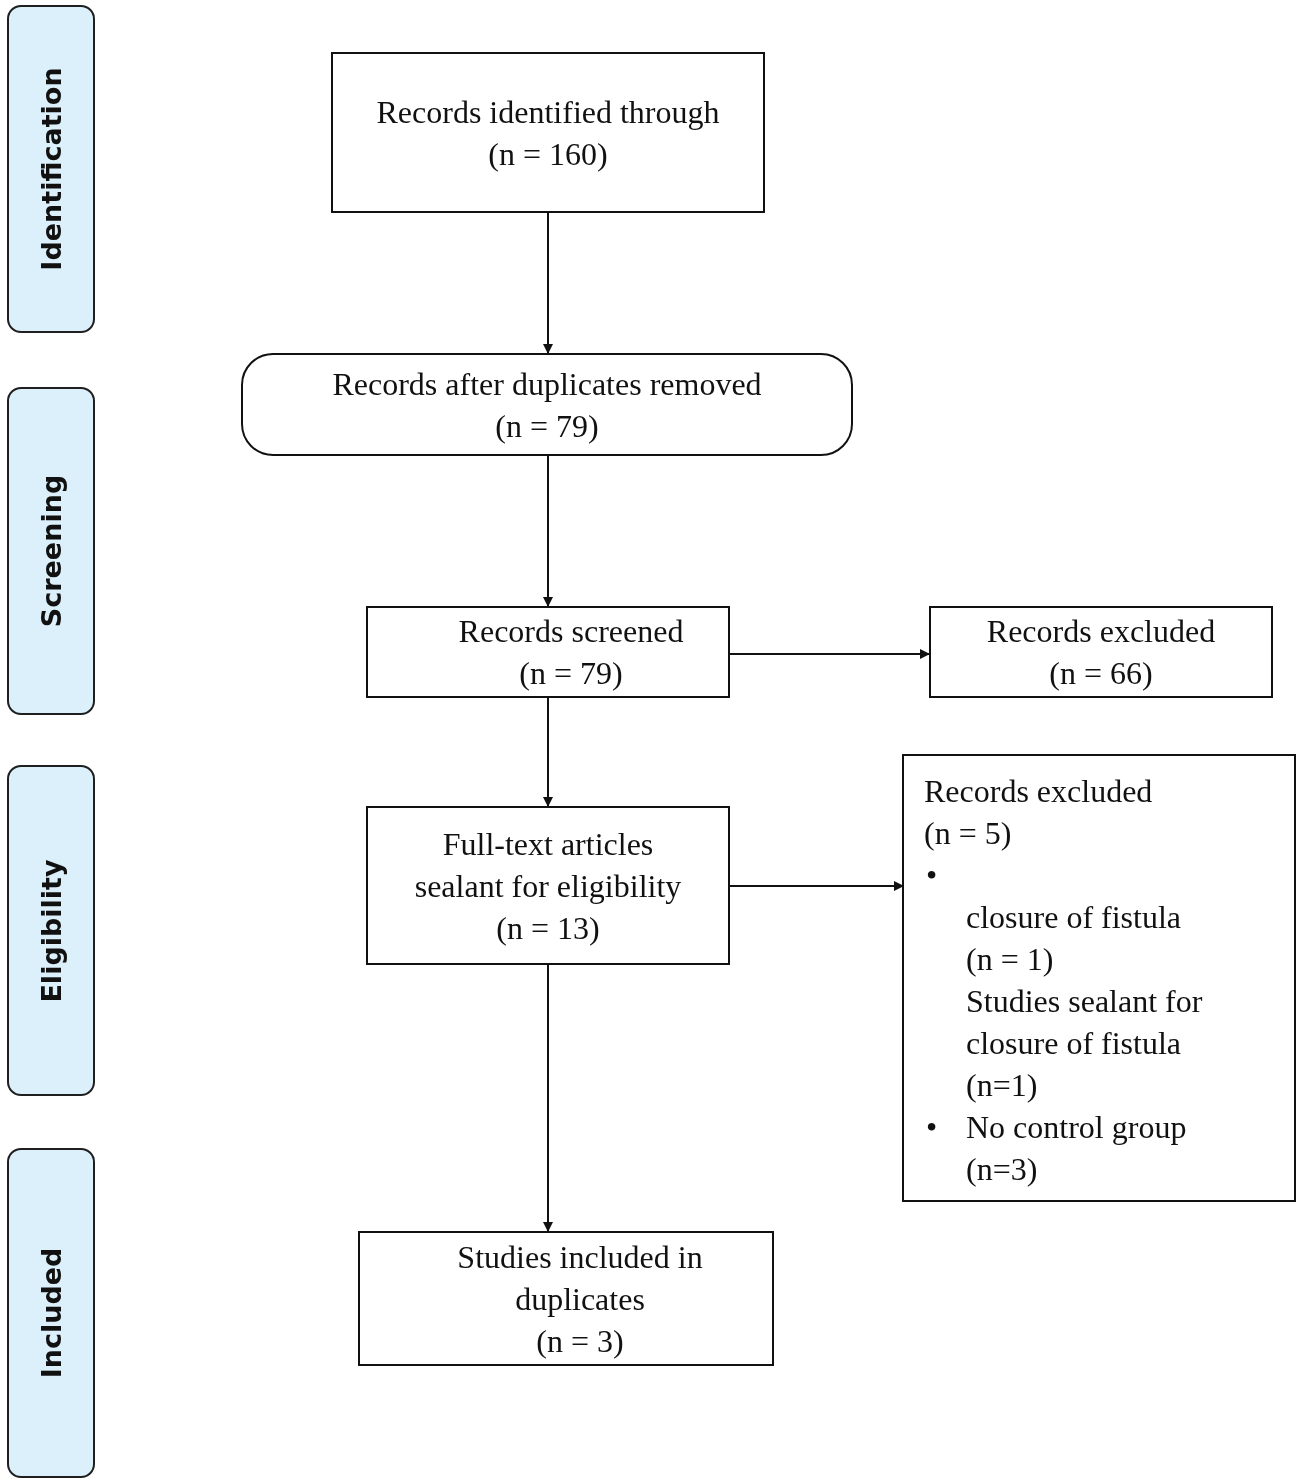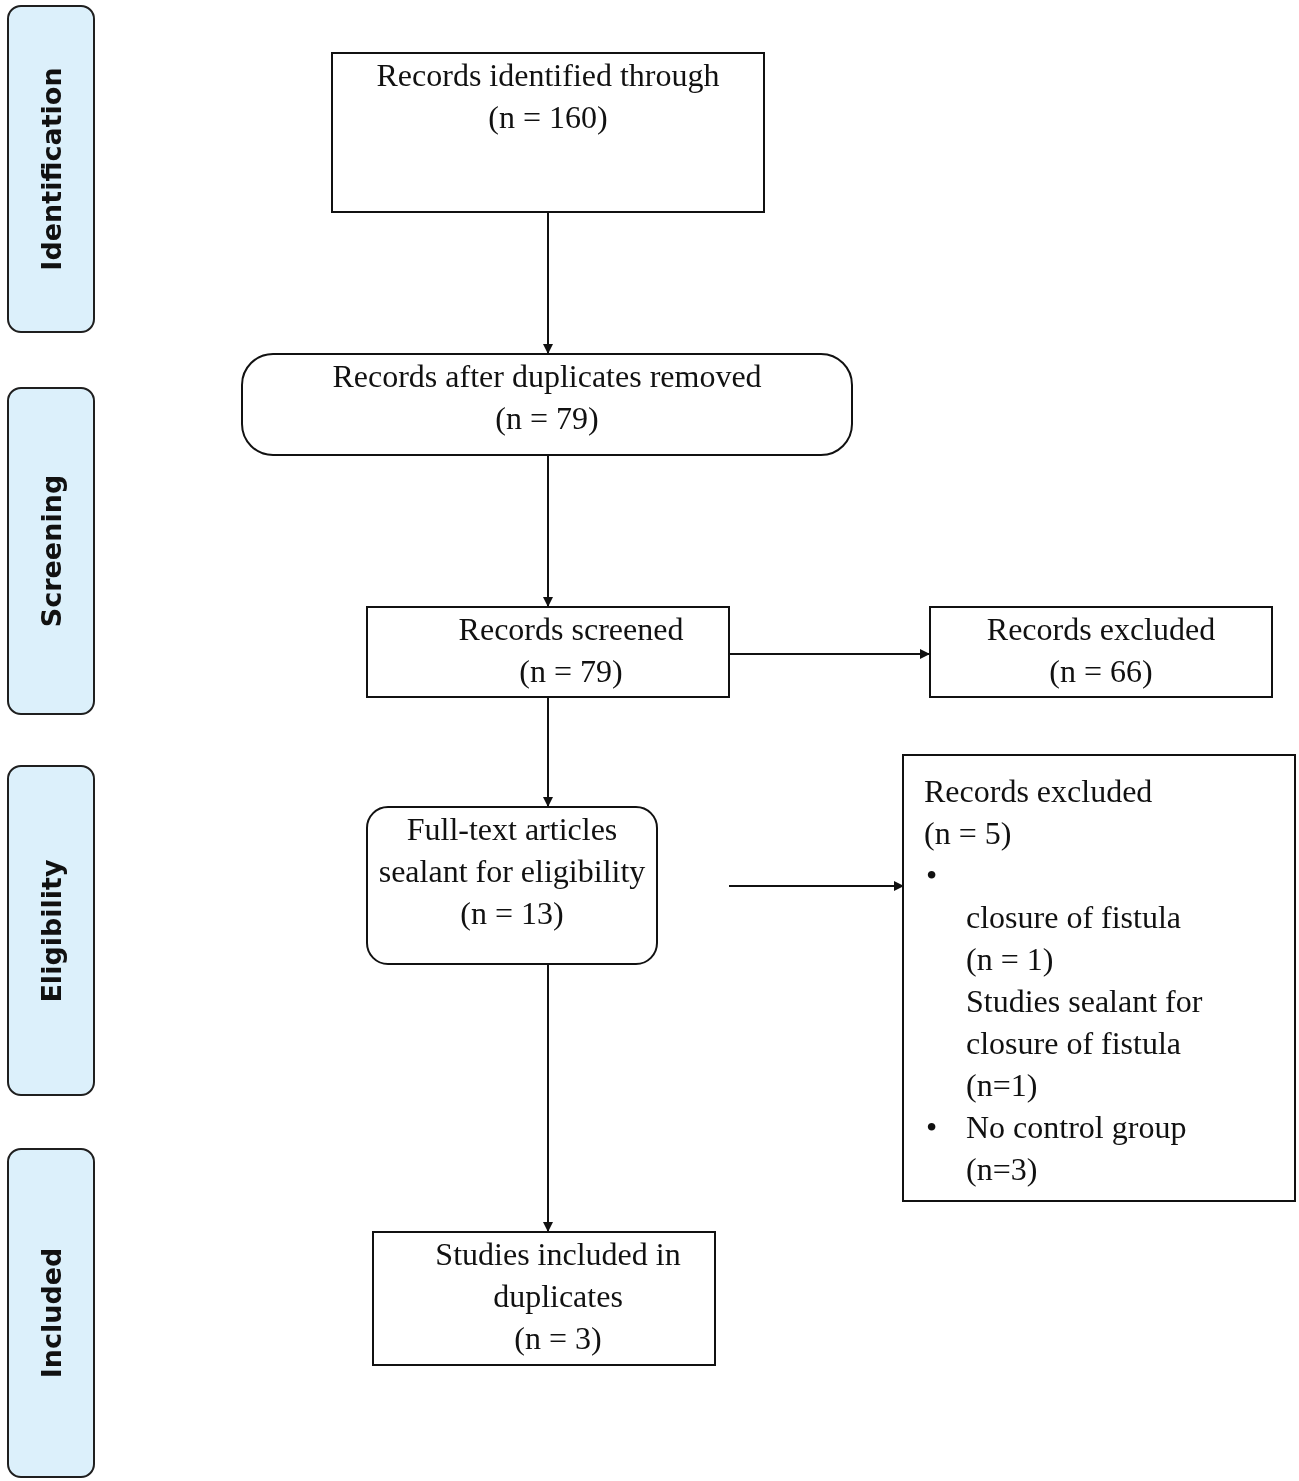--- a/index.html
+++ b/index.html
@@ -11,21 +11,21 @@
     }
     .phase-label {
       position: absolute; left: 50%; top: 50%;
       transform: translate(-50%, -50%) rotate(-90deg);
       white-space: nowrap;
       font-family: "DejaVu Sans", sans-serif; font-weight: bold; font-size: 27px; color: #111;
     }
     .box {
       position: absolute; border: 2.5px solid #111; background: #fff; box-sizing: border-box;
       font-family: "Liberation Serif", serif; font-size: 32px; line-height: 42px; color: #111;
-      display: flex; flex-direction: column; justify-content: flex-start; align-items: center; text-align: center;
+      display: flex; flex-direction: column; justify-content: center; align-items: center; text-align: center;
     }
     .box span { display: block; }
     .box.left { align-items: flex-start; justify-content: flex-start; text-align: left; padding: 14px 0 0 20px; }
     .box.left .indent { padding-left: 42px; }
     .bullet-row { display: flex; }
     .bullet { width: 42px; padding-left: 2px; box-sizing: border-box; }
     svg.connectors { position: absolute; left: 0; top: 0; }
   </style>
 </head>
 <body>
@@ -70,21 +70,21 @@
 <div class="box" style="left:366px;top:606px;width:364px;height:92px;padding-left:46px;">
   <span>Records screened</span>
   <span>(n = 79)</span>
 </div>
 
 <div class="box" style="left:929px;top:606px;width:344px;height:92px;">
   <span>Records excluded</span>
   <span>(n = 66)</span>
 </div>
 
-<div class="box" style="left:366px;top:806px;width:292px;height:159px;border-radius:22px;">
+<div class="box" style="left:366px;top:806px;width:364px;height:159px;">
   <span>Full-text articles</span>
   <span>sealant for eligibility</span>
   <span>(n = 13)</span>
 </div>
 
 <div class="box left" style="left:902px;top:754px;width:394px;height:448px;">
   <span>Records excluded</span>
   <span>(n = 5)</span>
   <div class="bullet-row">
     <span class="bullet">•</span>
@@ -94,17 +94,17 @@
   <span class="indent">Studies sealant for</span>
   <span class="indent">closure of fistula</span>
   <span class="indent">(n=1)</span>
   <div class="bullet-row">
     <span class="bullet">•</span>
     <span>No control group</span>
   </div>
   <span class="indent">(n=3)</span>
 </div>
 
-<div class="box" style="left:372px;top:1231px;width:344px;height:135px;padding-left:28px;">
+<div class="box" style="left:358px;top:1231px;width:416px;height:135px;padding-left:28px;">
   <span>Studies included in</span>
   <span>duplicates</span>
   <span>(n = 3)</span>
 </div>
 
 </body></html>

